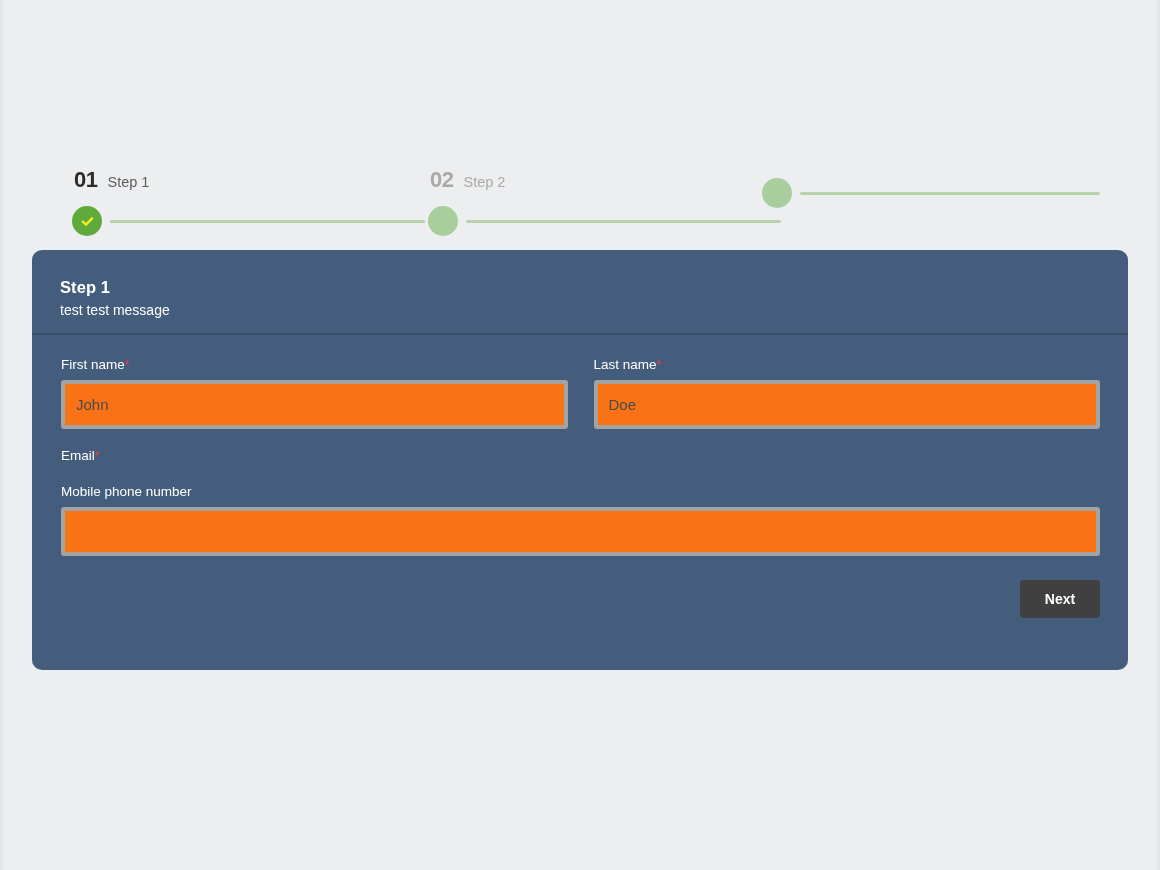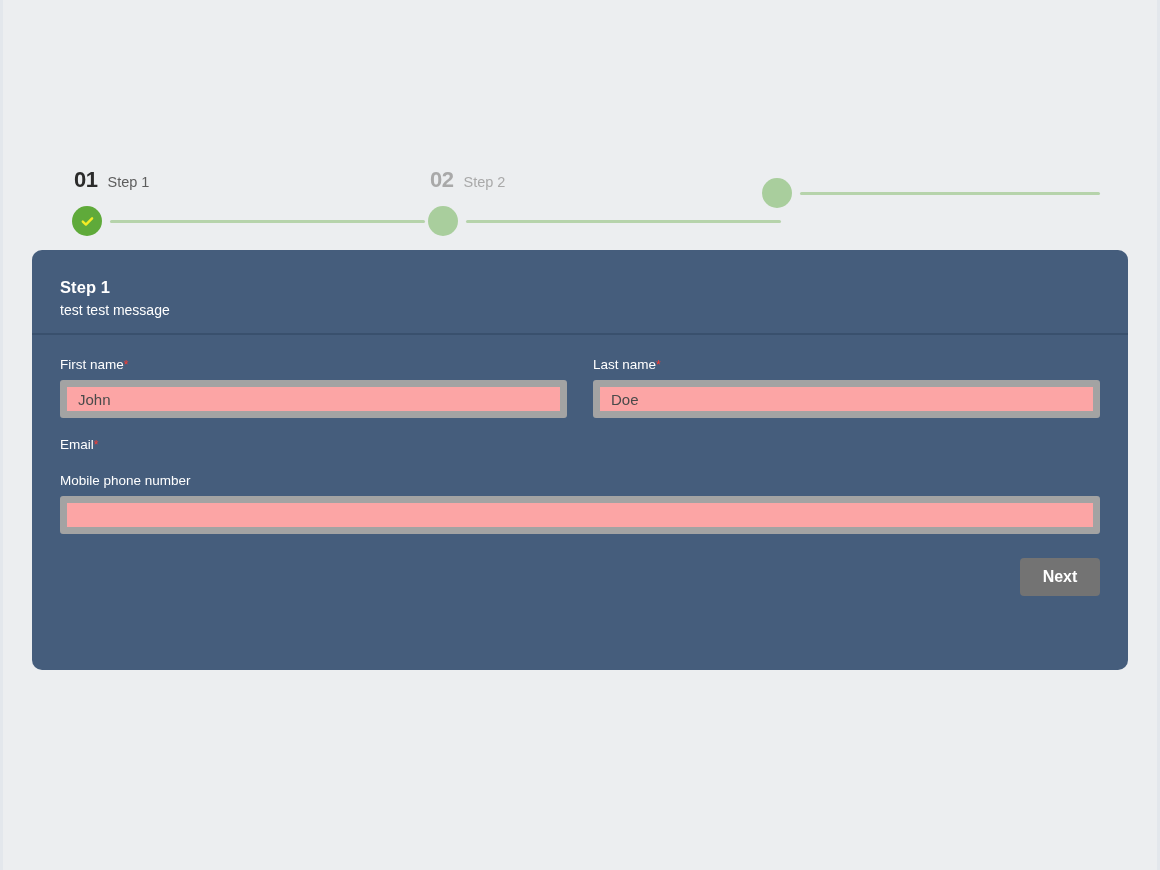--- a/index.html
+++ b/index.html
@@ -125,21 +125,22 @@
     letter-spacing: 0.1px;
   }
   .card-subtitle {
     font-size: 14px;
     line-height: 22px;
     margin-top: 1px;
     font-weight: normal;
   }
 
   .card-body {
-    padding: 21px 28px 0 28px;
+    padding: 21px 28px 0 21px;
+    margin-left: 8px;
   }
 
   .form-row {
     display: flex;
     gap: 26px;
     margin-bottom: 18px;
   }
   .form-row.single { display: block; }
 
   .field { flex: 1 1 0; min-width: 0; }
@@ -151,23 +152,23 @@
     display: block;
     margin-bottom: 6px;
     white-space: nowrap;
   }
   .req { color: #ff3b30; font-size: 12px; }
 
   .input-wrap { position: relative; }
 
   .text-input {
     width: 100%;
-    height: 38px;
-    background: #fca5a5;
-    border: 7px solid #a3a3a3;
+    height: 49px;
+    background: #f97316;
+    border: 4px solid #a3a3a3;
     border-radius: 3px;
     padding: 0 11px;
     font-family: "Liberation Sans", sans-serif;
     font-size: 15px;
     color: #4a4a4a;
     outline: none;
   }
   .text-input::placeholder { color: #9aa0a6; }
 
   .input-addon {
@@ -193,26 +194,26 @@
     background: #ffffff;
   }
 
   .actions {
     display: flex;
     justify-content: flex-end;
     padding: 6px 0 0 0;
   }
 
   .btn-next {
-    background: #737373;
+    background: #404040;
     border: none;
     border-radius: 4px;
     color: #ffffff;
     font-family: "Liberation Sans", sans-serif;
-    font-size: 16px;
+    font-size: 14px;
     font-weight: bold;
     width: 80px;
     height: 38px;
     cursor: pointer;
   }
 </style>
 </head>
 <body>
 
 <div class="edge-strip left"></div>

